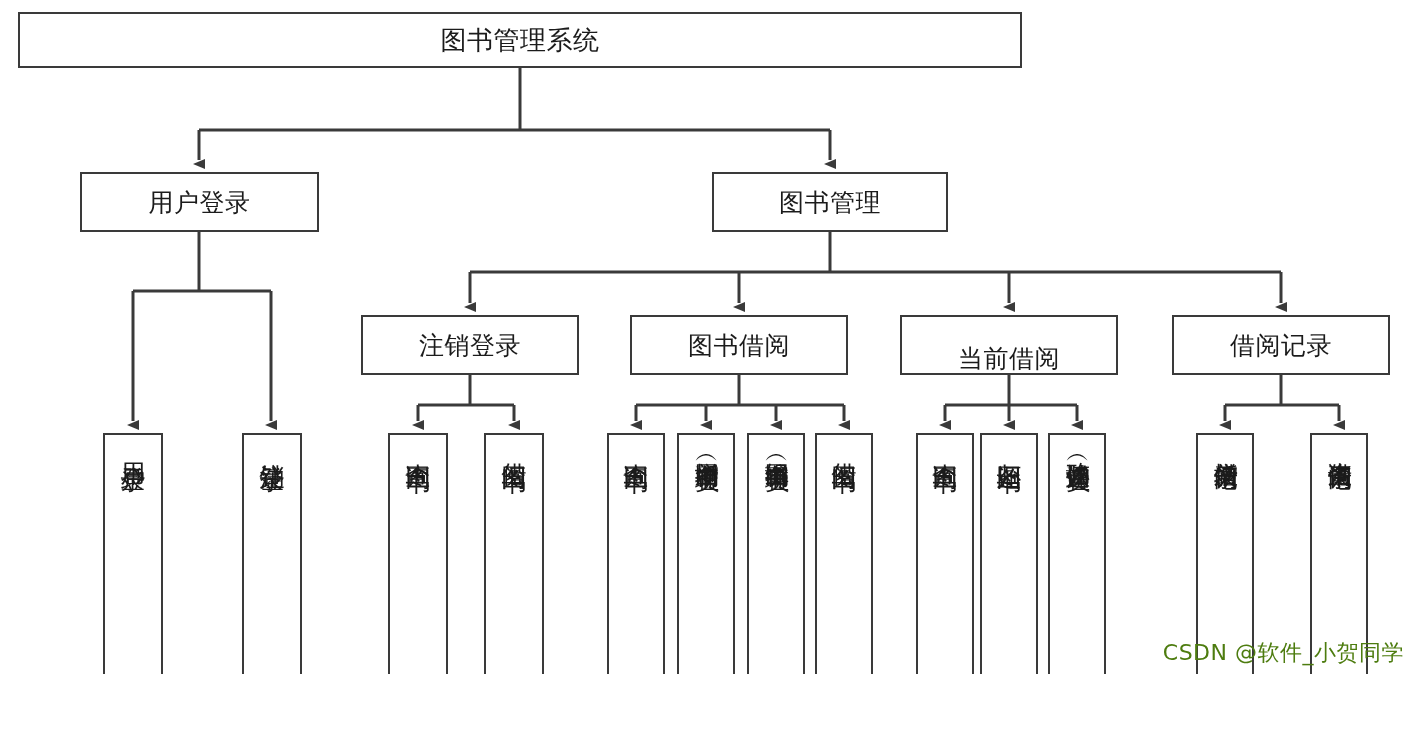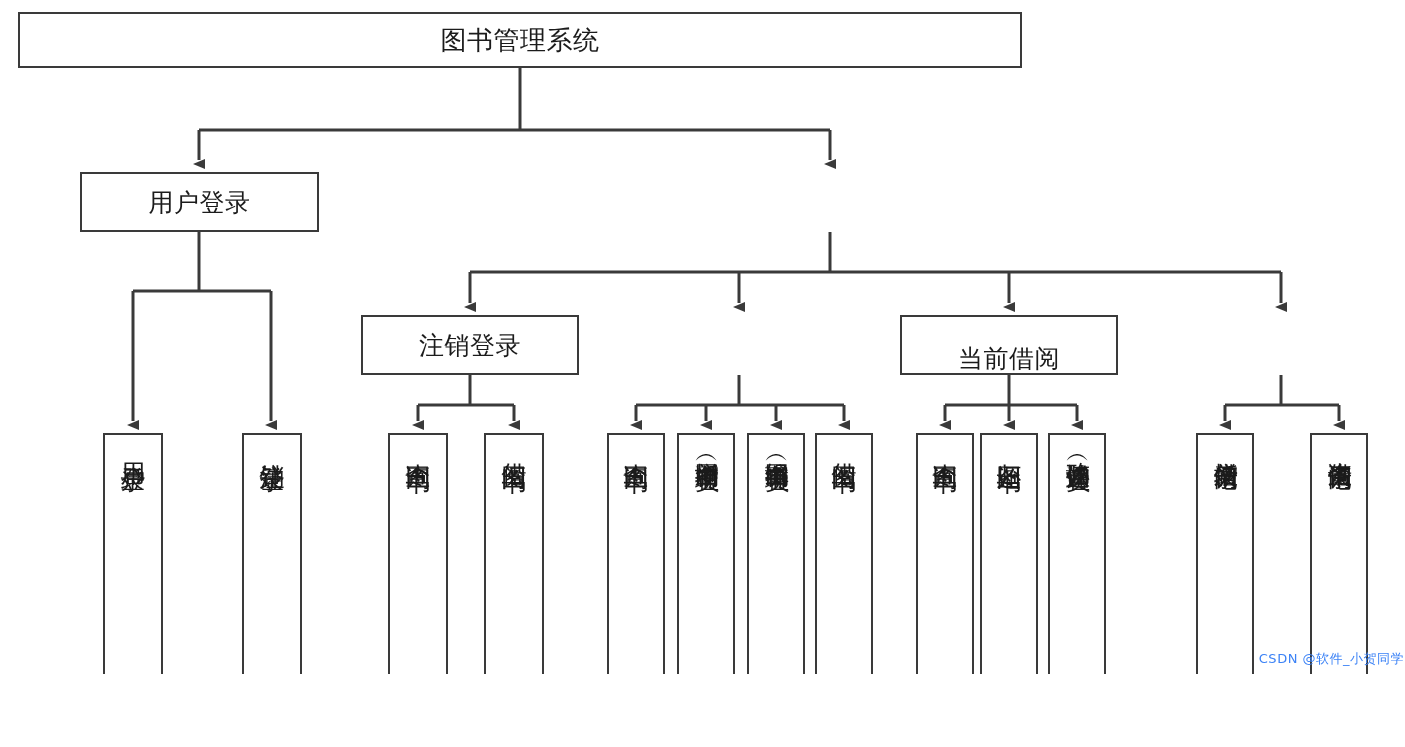--- a/index.html
+++ b/index.html
@@ -65,22 +65,22 @@
     white-space: nowrap;
   }
   .node.v.tall .label {
     font-size: 24px;
     letter-spacing: 1px;
   }
   .watermark {
     position: absolute;
     right: 12px;
     bottom: 6px;
-    font-size: 13px;
-    color: #3b82f6;
+    font-size: 22px;
+    color: #4d7c0f;
     letter-spacing: 0.5px;
     white-space: nowrap;
   }
 </style>
 </head>
 <body>
 
 <div id="stage">
 
   <svg id="connectors" viewBox="0 0 1405 747" xmlns="http://www.w3.org/2000/svg">
@@ -133,27 +133,36 @@
     </g>
   </svg>
 
   <div class="node h root" style="left:18px; top:12px; width:1004px; height:56px;">
     <span class="label">图书管理系统</span>
   </div>
 
   <div class="node h" style="left:80px; top:172px; width:239px; height:60px;">
     <span class="label">用户登录</span>
   </div>
+  <div class="node h" style="left:712px; top:172px; width:236px; height:60px;">
+    <span class="label">图书管理</span>
+  </div>
 
   <div class="node h" style="left:361px; top:315px; width:218px; height:60px;">
     <span class="label">注销登录</span>
   </div>
+  <div class="node h" style="left:630px; top:315px; width:218px; height:60px;">
+    <span class="label">图书借阅</span>
+  </div>
   <div class="node h" style="left:900px; top:315px; width:218px; height:60px;align-items:flex-end;">
     <span class="label">当前借阅</span>
   </div>
+  <div class="node h" style="left:1172px; top:315px; width:218px; height:60px;">
+    <span class="label">借阅记录</span>
+  </div>
 
   <div class="node v" style="left:103px; top:433px; width:60px; height:302px;">
     <span class="label">用户登录</span>
   </div>
   <div class="node v" style="left:242px; top:433px; width:60px; height:302px;">
     <span class="label">注销登录</span>
   </div>
 
   <div class="node v" style="left:388px; top:433px; width:60px; height:302px;">
     <span class="label">查询图书</span>

